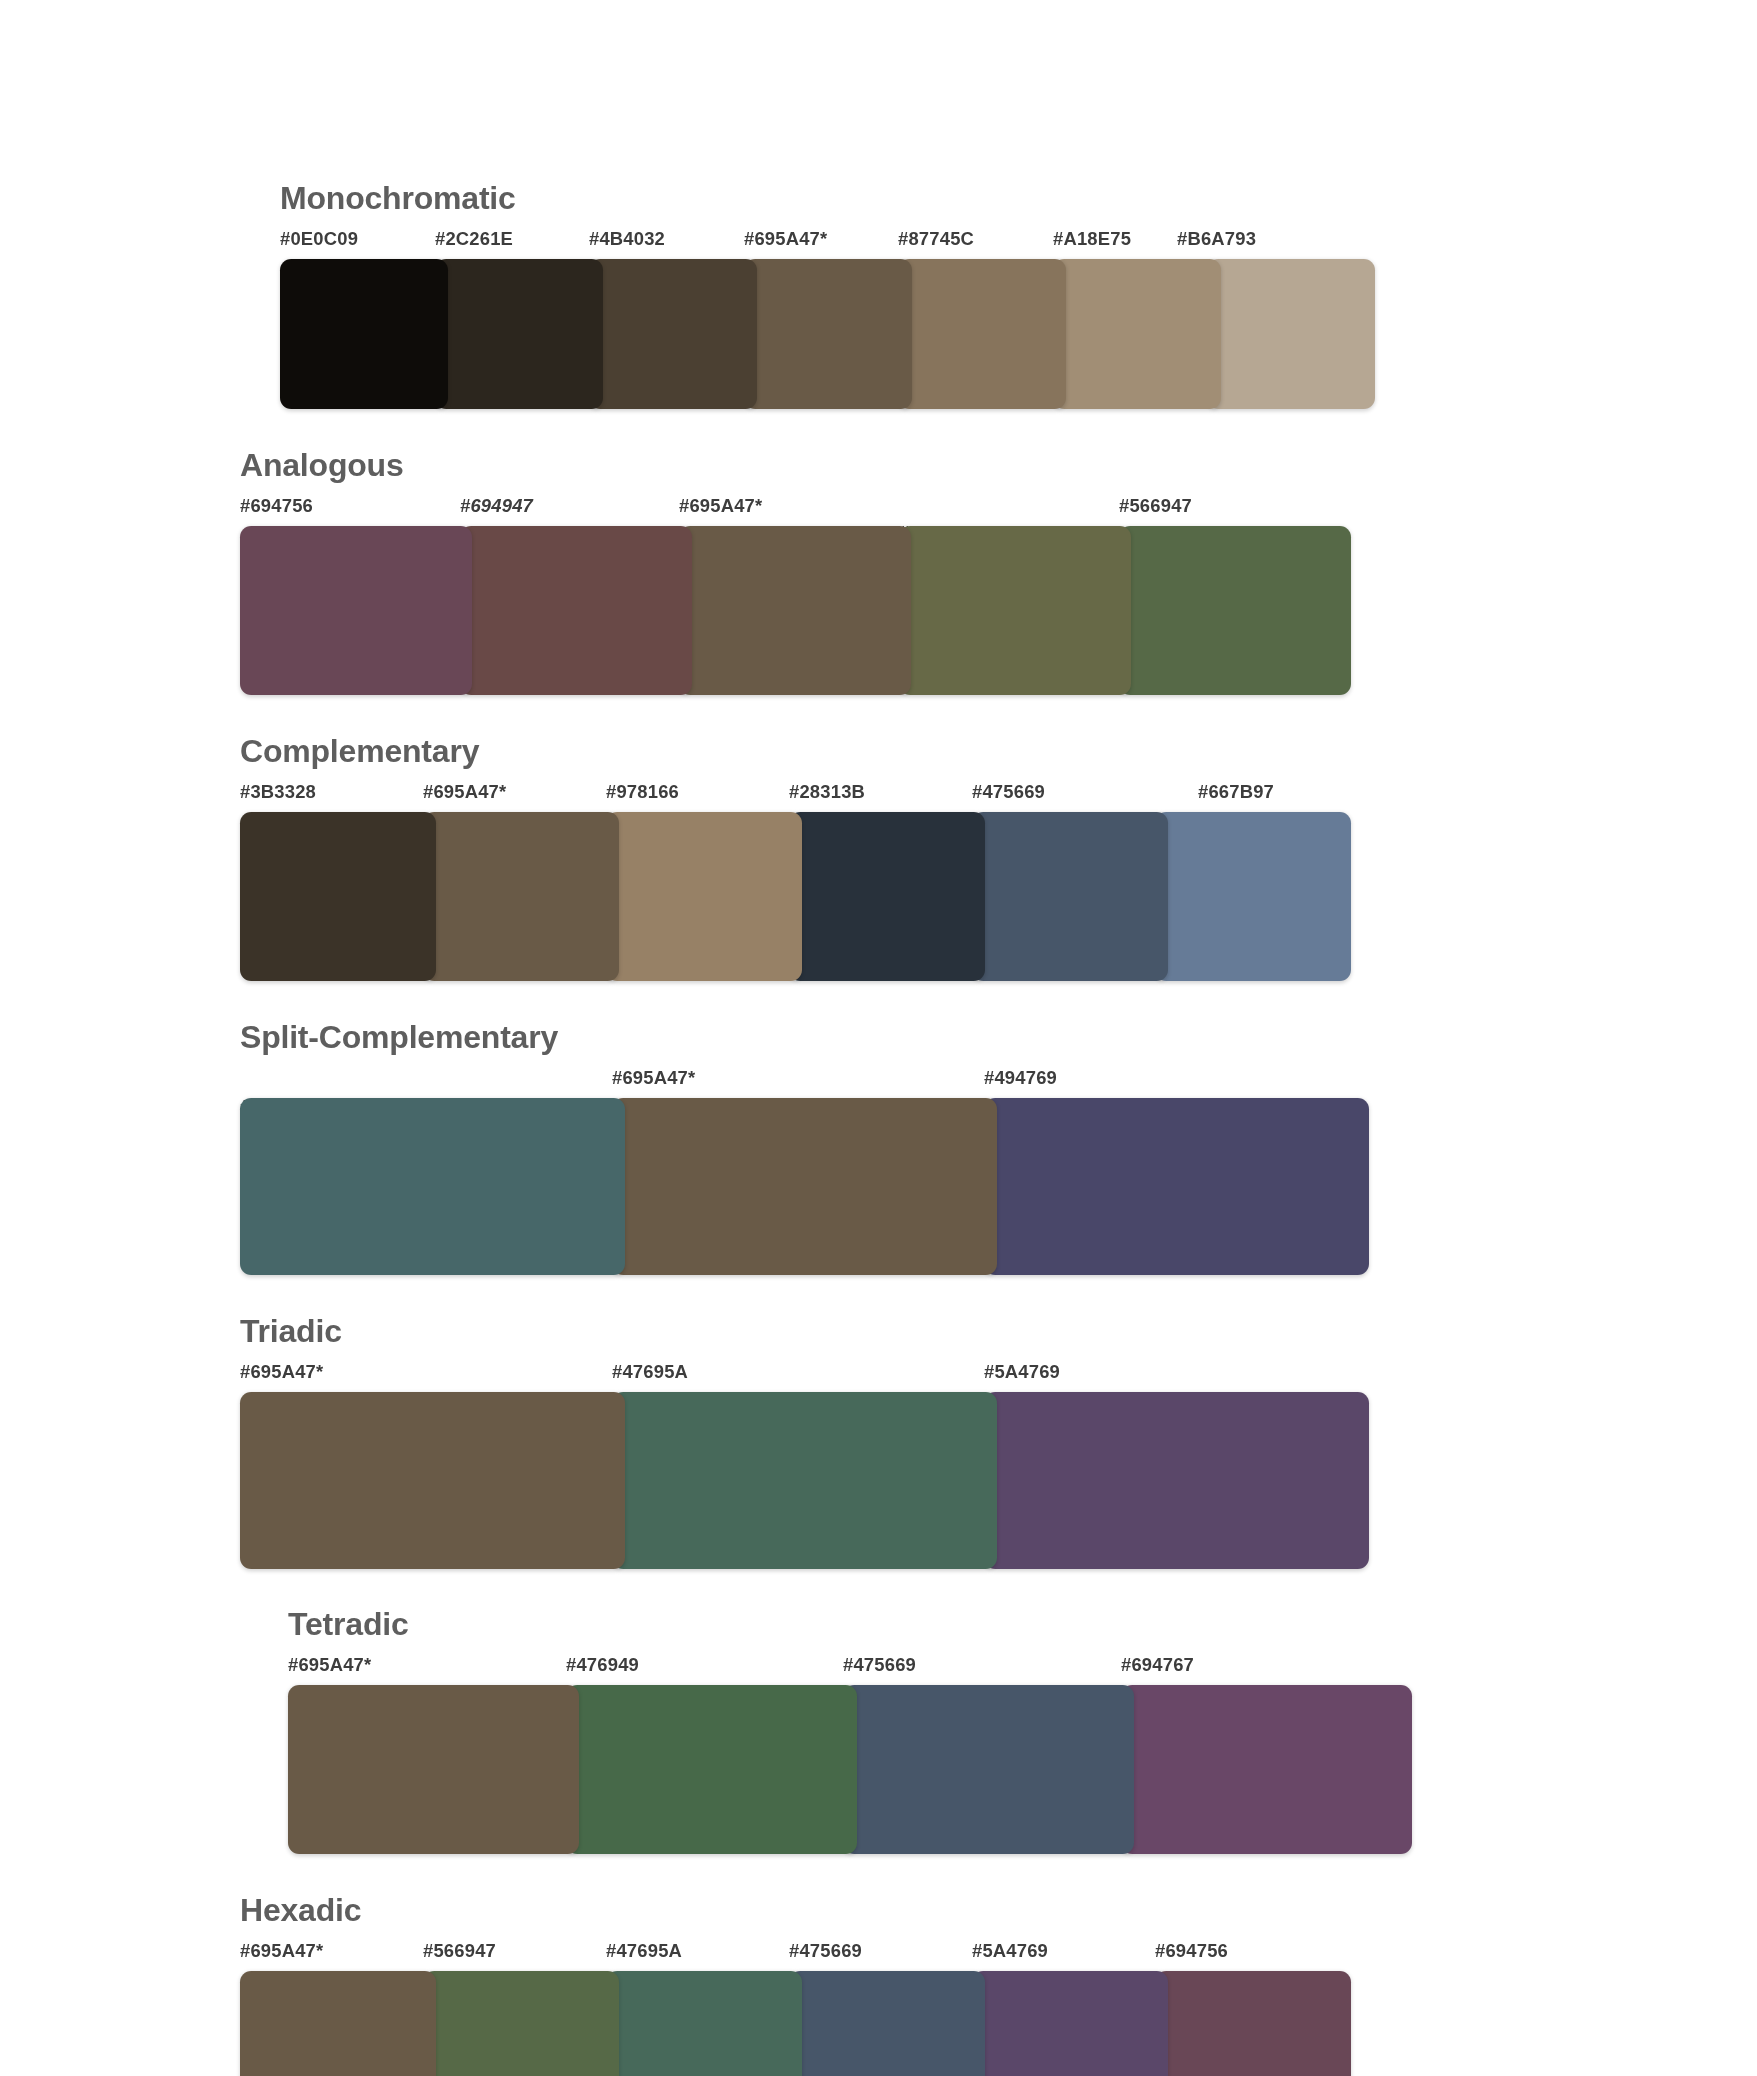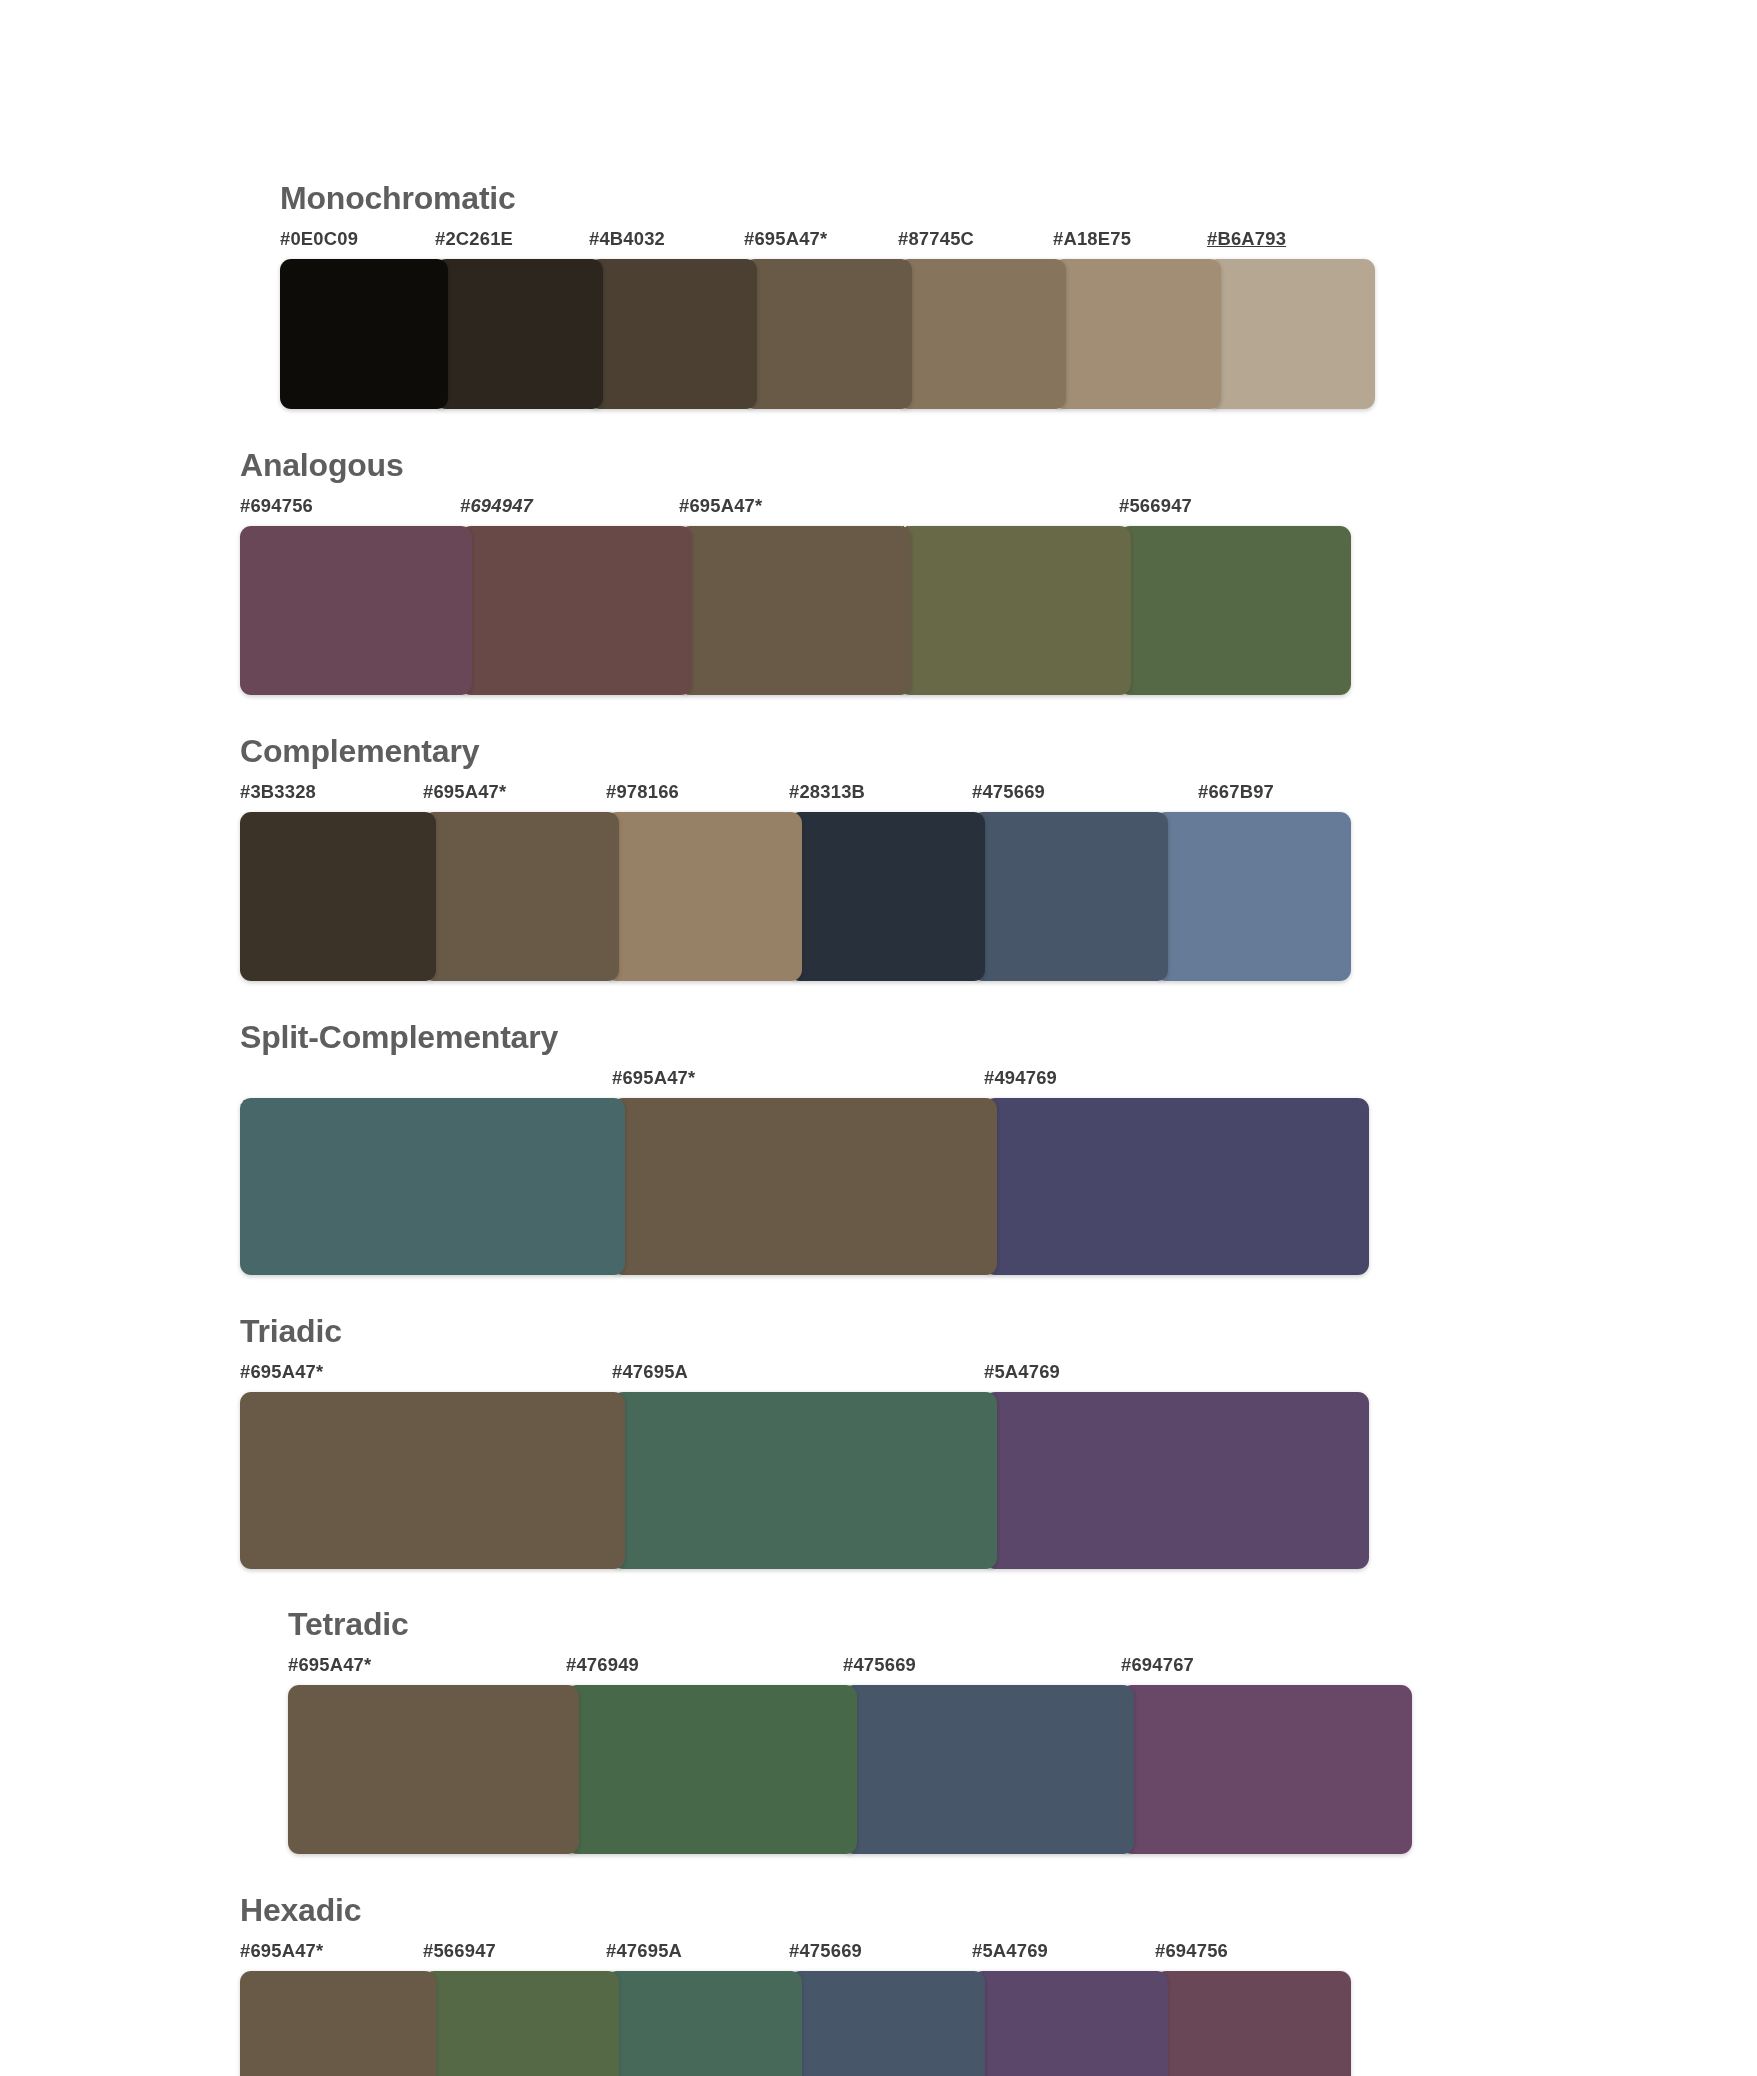--- a/index.html
+++ b/index.html
@@ -109,21 +109,21 @@
   <div class="sections" id="sections-root">
       <div class="section" style="position: absolute; left: 0px; top: 0px; width: 1757px; height: 227px; margin-left: 40px;">
         <div class="section-title">Monochromatic</div>
         <div class="labels" style="width: 1082px;">
           <div class="hexlabel" style="left: 0px;">#0E0C09</div>
           <div class="hexlabel" style="left: 155px;">#2C261E</div>
           <div class="hexlabel" style="left: 309px;">#4B4032</div>
           <div class="hexlabel" style="left: 464px;">#695A47*</div>
           <div class="hexlabel" style="left: 618px;">#87745C</div>
           <div class="hexlabel" style="left: 773px;">#A18E75</div>
-          <div class="hexlabel" style="left: 927px; text-decoration: underline;">#B6A793</div>
+          <div class="hexlabel" style="left: 897px;">#B6A793</div>
         </div>
         <div class="swatches" style="width: 1082px; height: 150px;">
           <div class="swatch" title="#0E0C09" style="left: 0px; width: 168px; height: 150px; background: rgb(14, 12, 9); z-index: 7;"></div>
           <div class="swatch" title="#2C261E" style="left: 155px; width: 168px; height: 150px; background: rgb(44, 38, 30); z-index: 6;"></div>
           <div class="swatch" title="#4B4032" style="left: 309px; width: 168px; height: 150px; background: rgb(75, 64, 50); z-index: 5;"></div>
           <div class="swatch" title="#695A47*" style="left: 464px; width: 168px; height: 150px; background: rgb(105, 90, 71); z-index: 4;"></div>
           <div class="swatch" title="#87745C" style="left: 618px; width: 168px; height: 150px; background: rgb(135, 116, 92); z-index: 3;"></div>
           <div class="swatch" title="#A18E75" style="left: 773px; width: 168px; height: 150px; background: rgb(161, 142, 117); z-index: 2;"></div>
           <div class="swatch" title="#B6A793" style="left: 927px; width: 168px; height: 150px; background: rgb(182, 167, 147); z-index: 1;"></div>
         </div>

